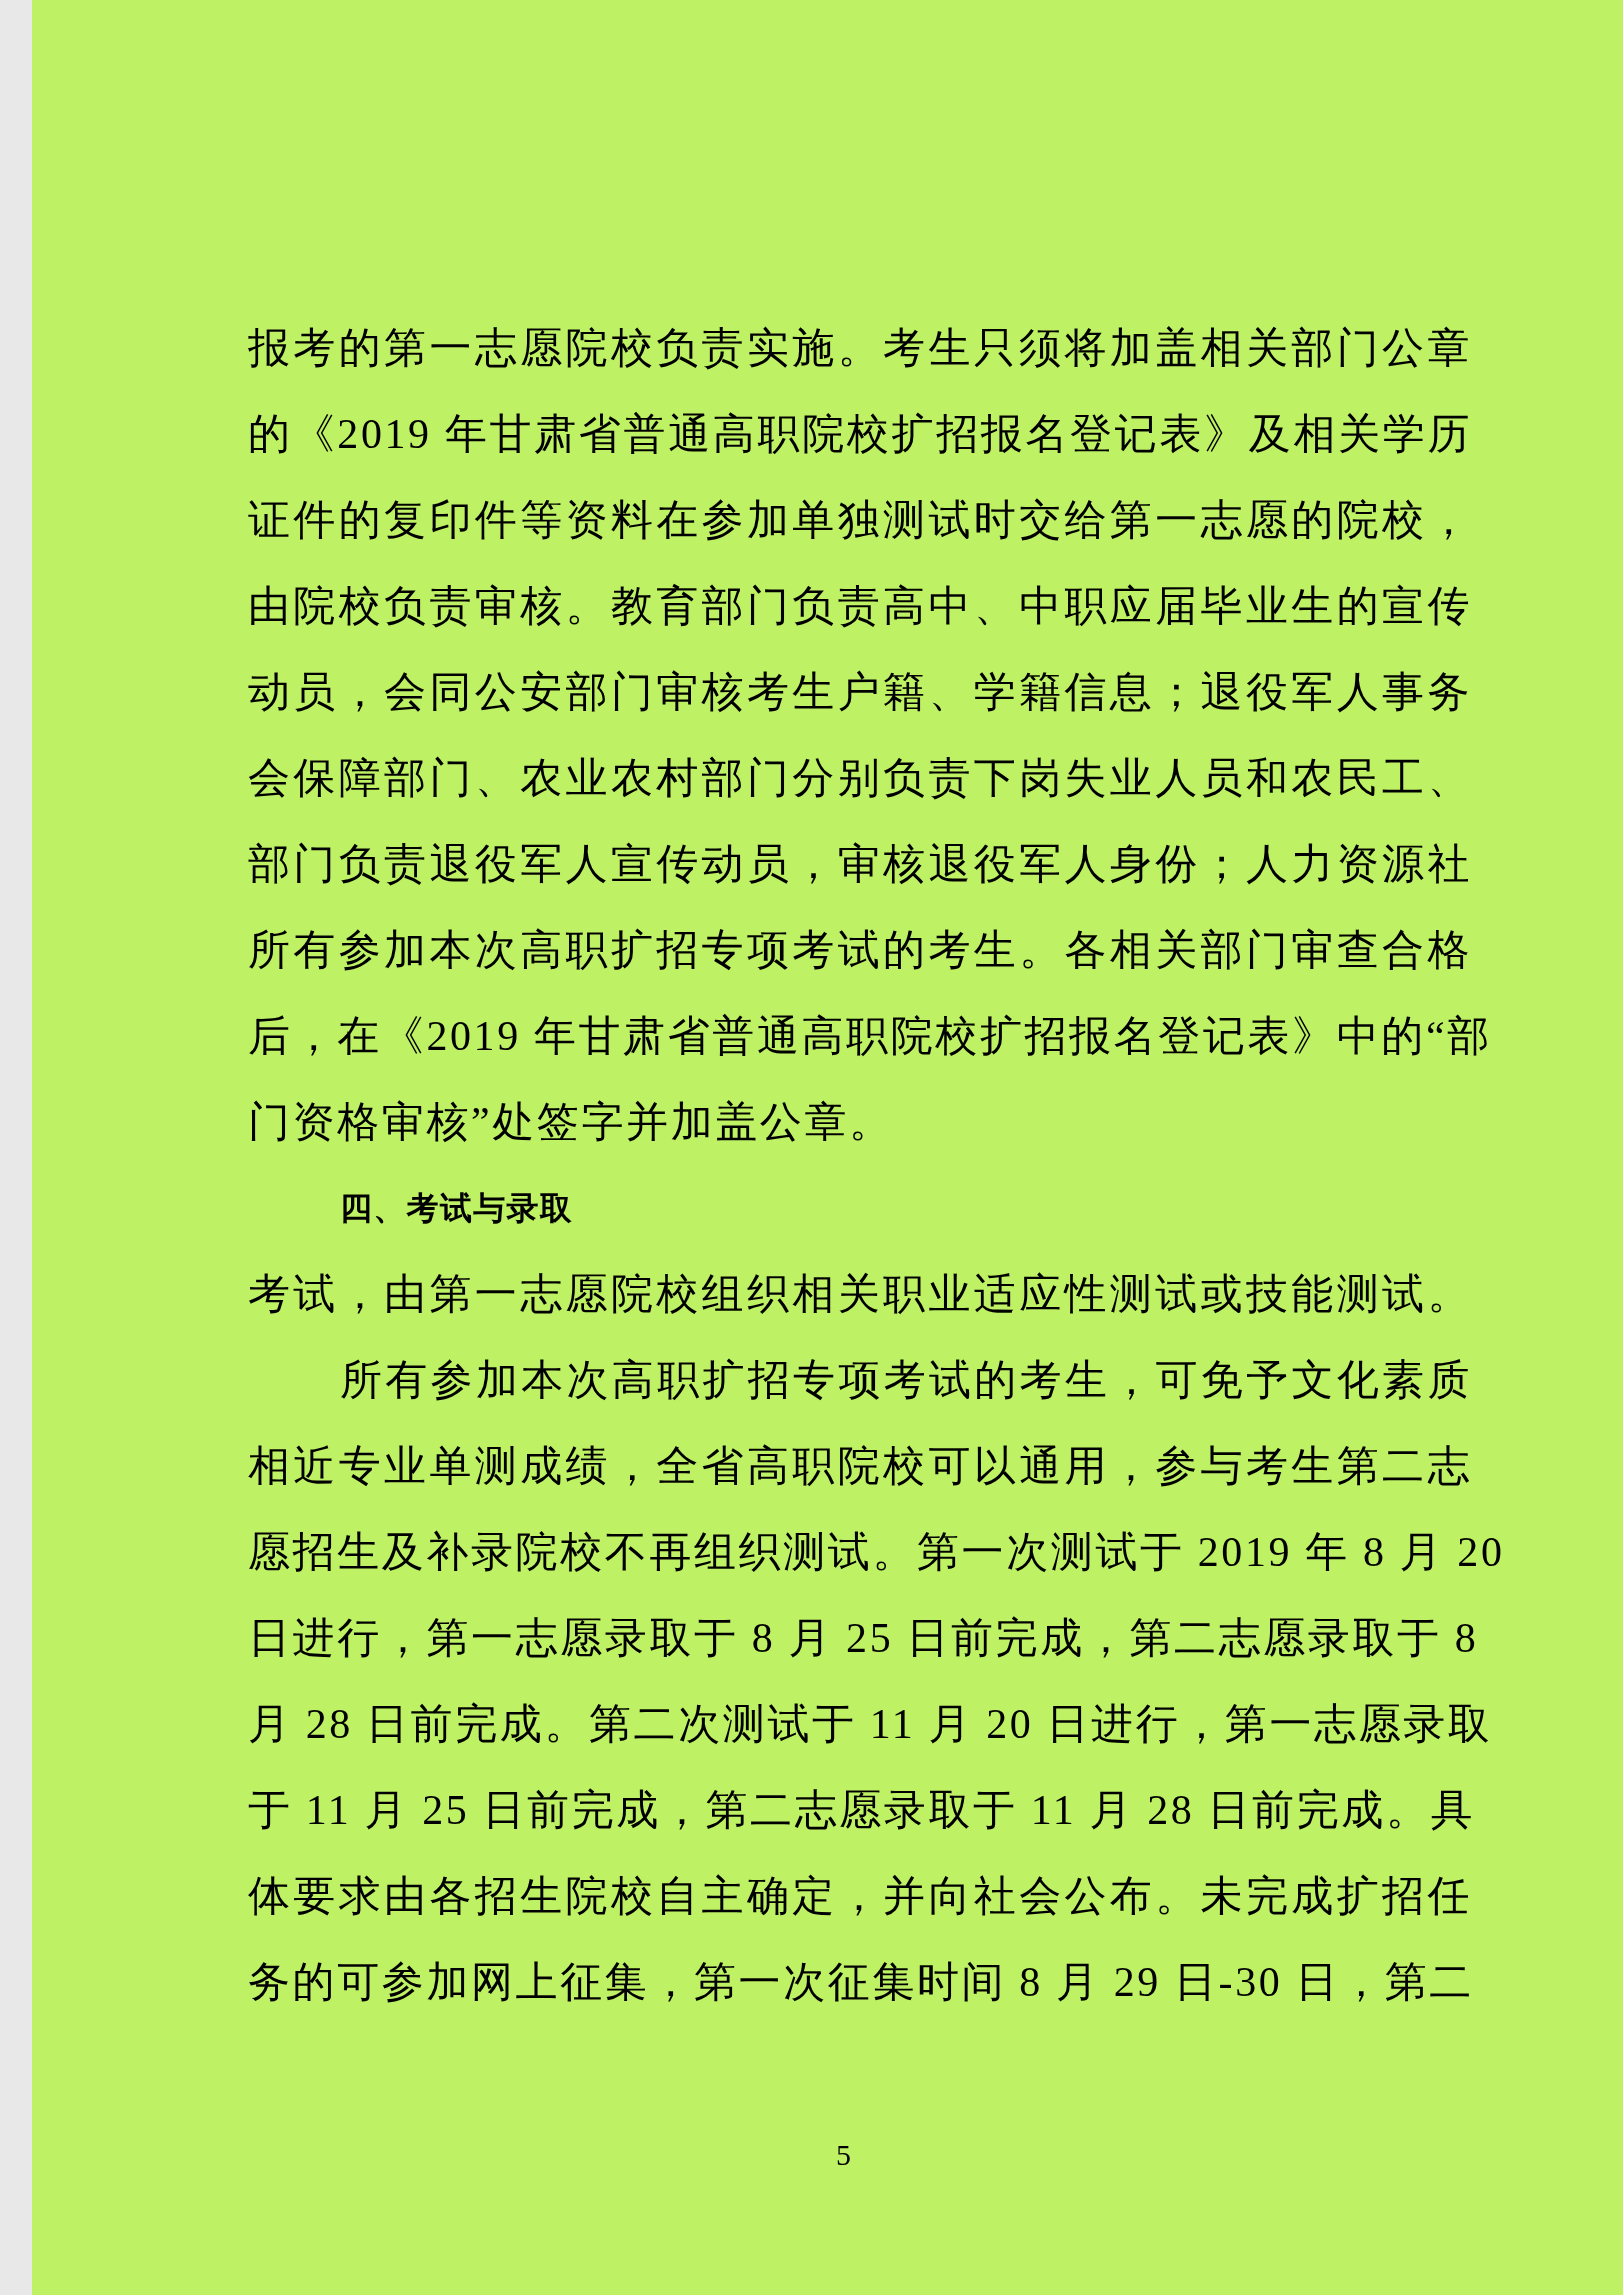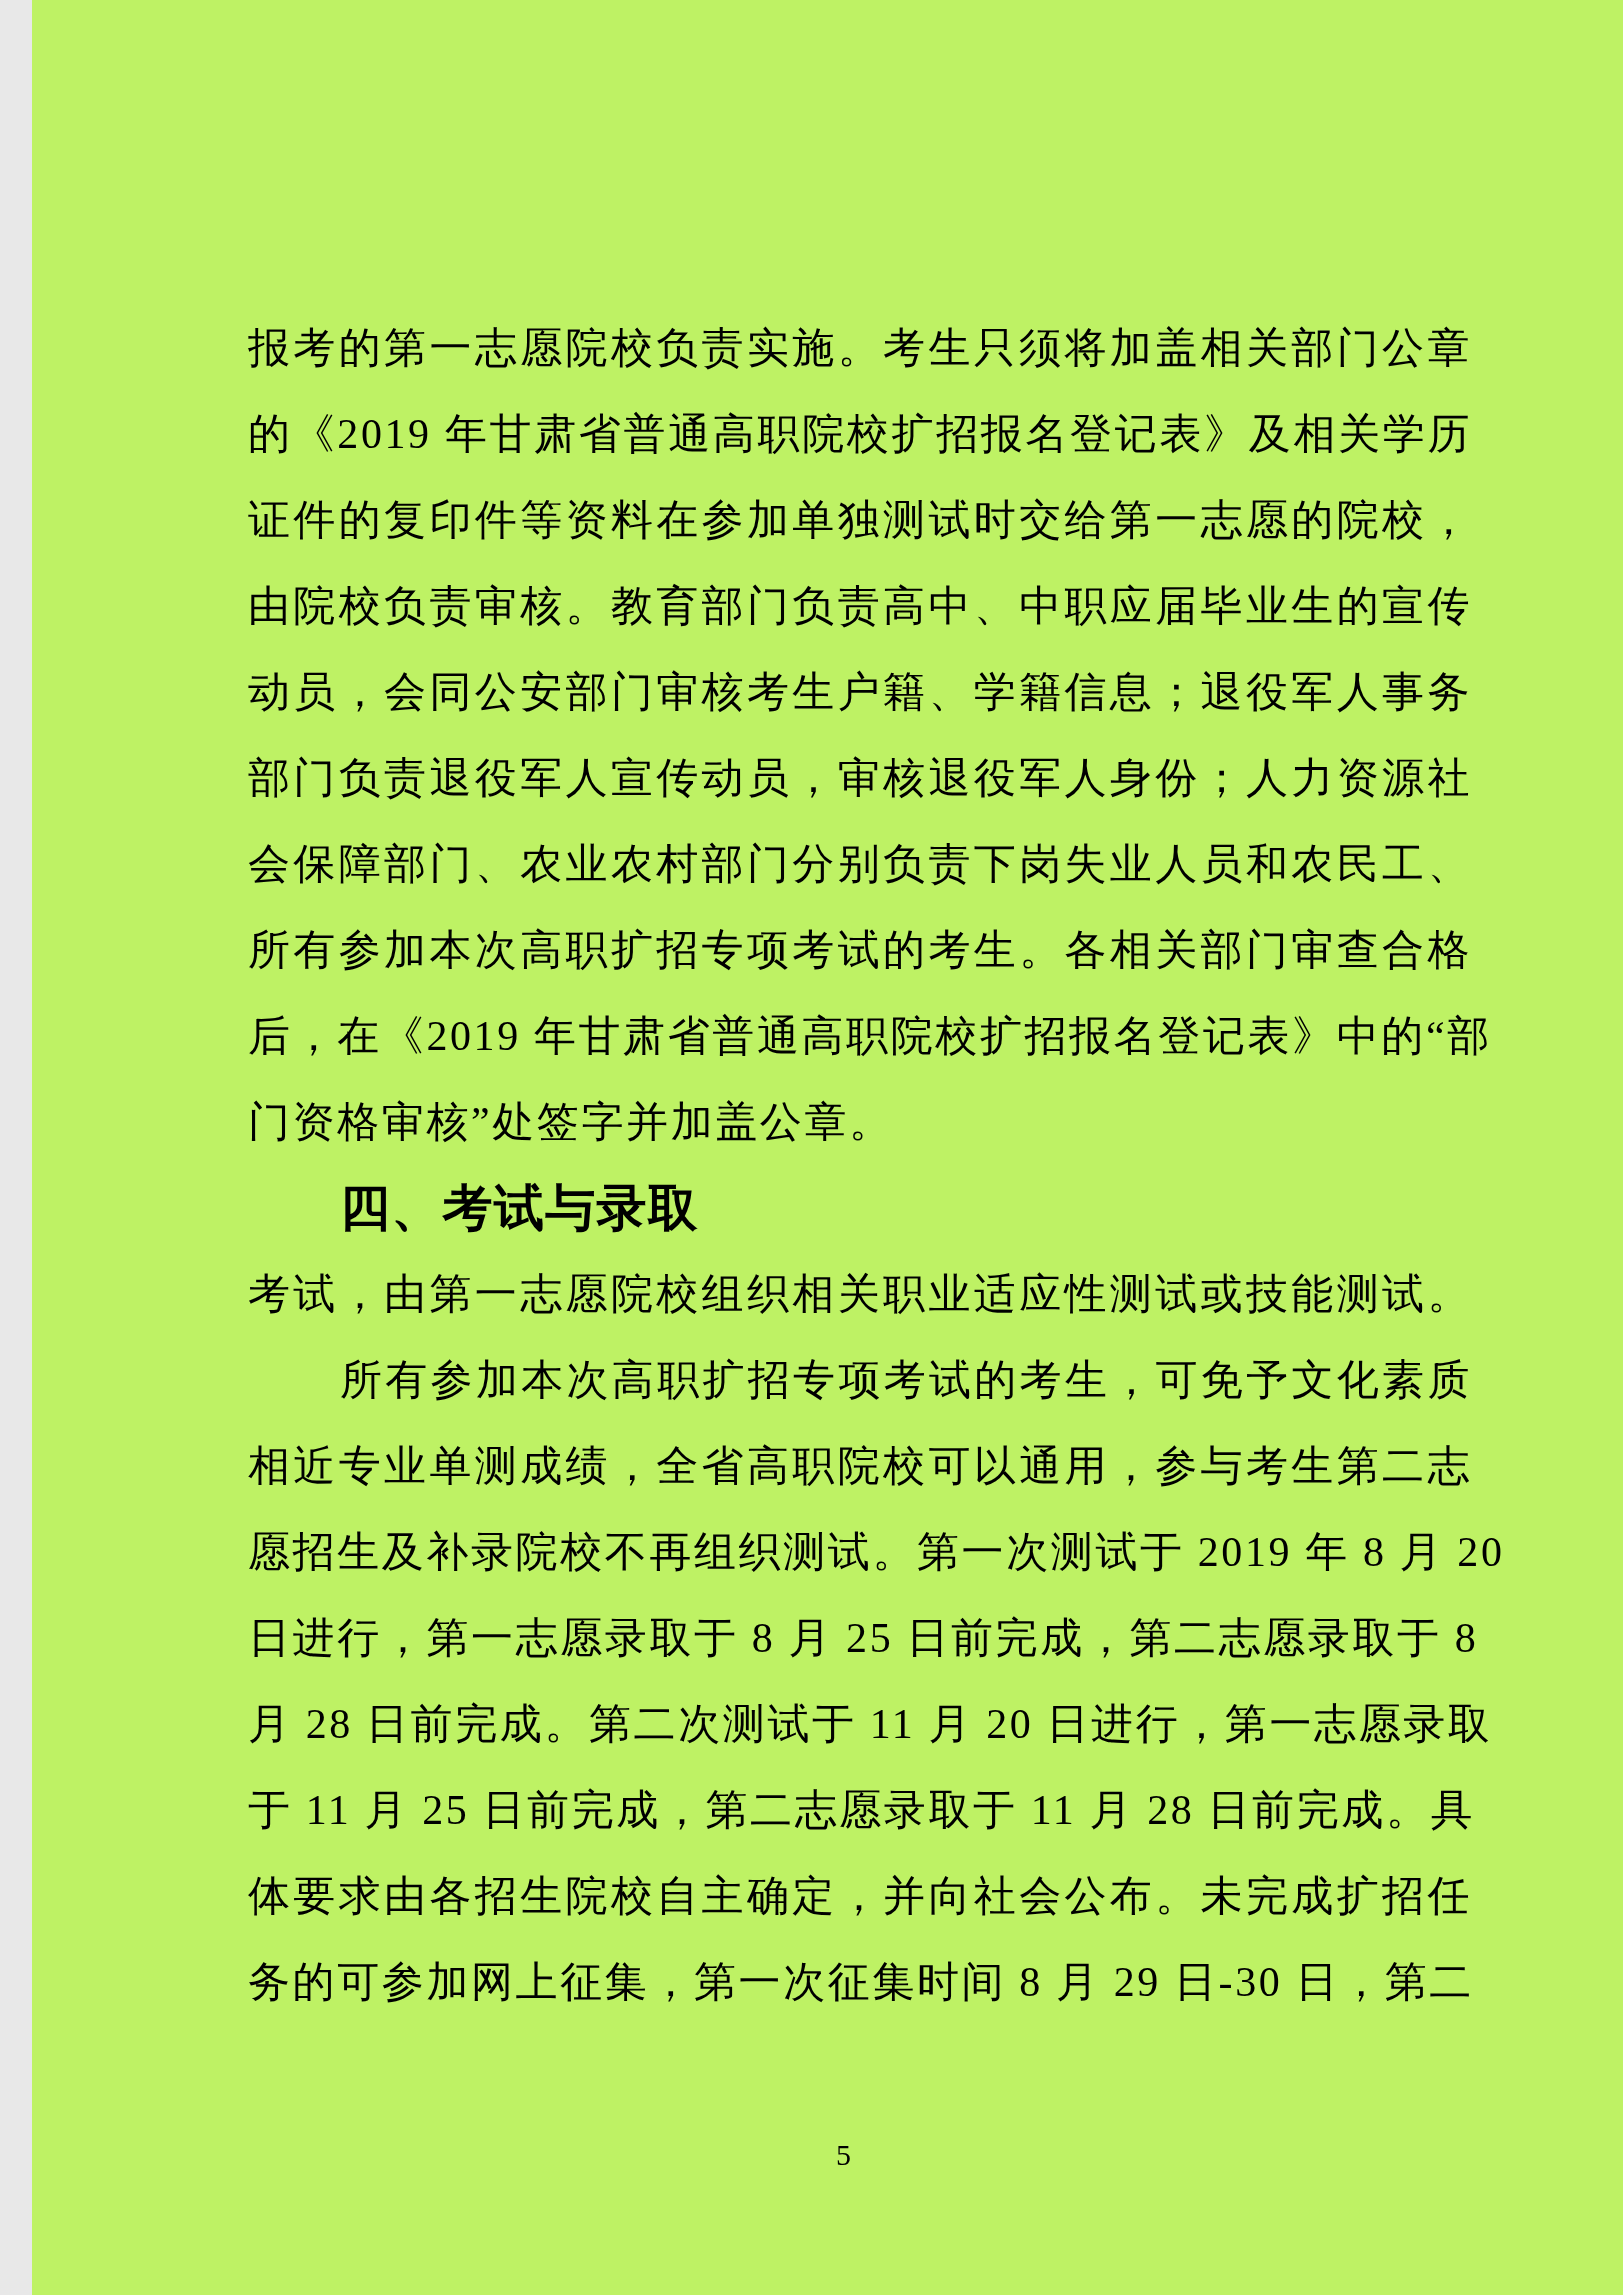--- a/index.html
+++ b/index.html
@@ -38,21 +38,21 @@
     text-align: center;
     text-align-last: left;
   }
   .line.indent {
     padding-left: 92px;
   }
   .heading {
     height: 86px;
     line-height: 86px;
     padding-left: 92px;
-    font-size: 50px;
+    font-size: 32px;
     font-weight: bold;
     letter-spacing: 1.3px;
     font-family: "Liberation Sans", "DejaVu Sans", sans-serif;
     white-space: nowrap;
   }
   .pageno {
     position: absolute;
     left: 0;
     top: 2135px;
     width: 100%;
@@ -66,22 +66,22 @@
 <body>
 
 <div class="page">
   <div class="textblock">
 
     <div class="line">报考的第一志愿院校负责实施。考生只须将加盖相关部门公章</div>
     <div class="line">的《2019 年甘肃省普通高职院校扩招报名登记表》及相关学历</div>
     <div class="line">证件的复印件等资料在参加单独测试时交给第一志愿的院校，</div>
     <div class="line">由院校负责审核。教育部门负责高中、中职应届毕业生的宣传</div>
     <div class="line">动员，会同公安部门审核考生户籍、学籍信息；退役军人事务</div>
+    <div class="line">会保障部门、农业农村部门分别负责下岗失业人员和农民工、</div>
     <div class="line">部门负责退役军人宣传动员，审核退役军人身份；人力资源社</div>
-    <div class="line">会保障部门、农业农村部门分别负责下岗失业人员和农民工、</div>
     <div class="line">所有参加本次高职扩招专项考试的考生。各相关部门审查合格</div>
     <div class="line">后，在《2019 年甘肃省普通高职院校扩招报名登记表》中的“部</div>
     <div class="line no-just">门资格审核”处签字并加盖公章。</div>
 
     <div class="heading">四、考试与录取</div>
 
     <div class="line">考试，由第一志愿院校组织相关职业适应性测试或技能测试。</div>
     <div class="line indent">所有参加本次高职扩招专项考试的考生，可免予文化素质</div>
     <div class="line">相近专业单测成绩，全省高职院校可以通用，参与考生第二志</div>
     <div class="line">愿招生及补录院校不再组织测试。第一次测试于 2019 年 8 月 20</div>

